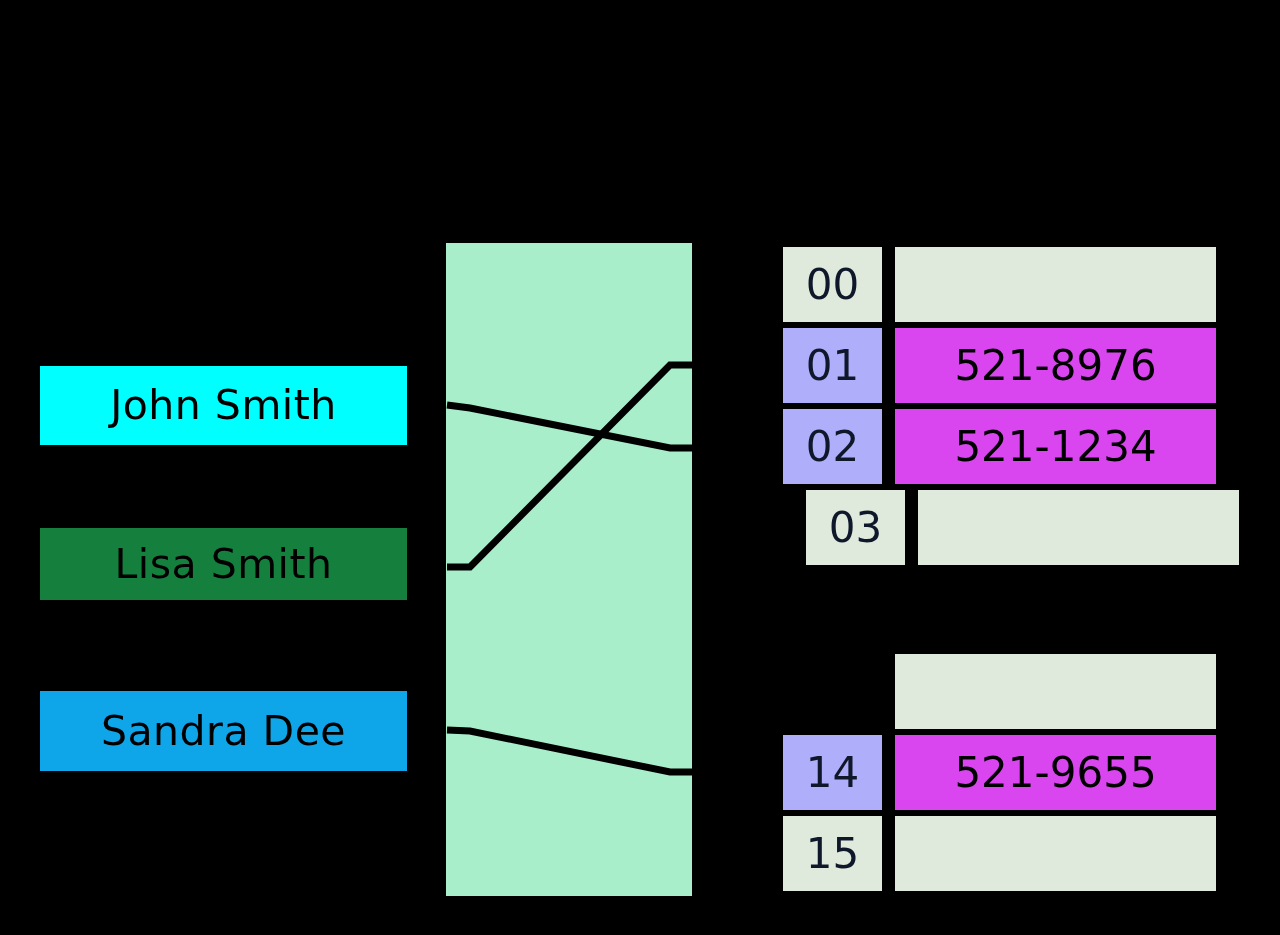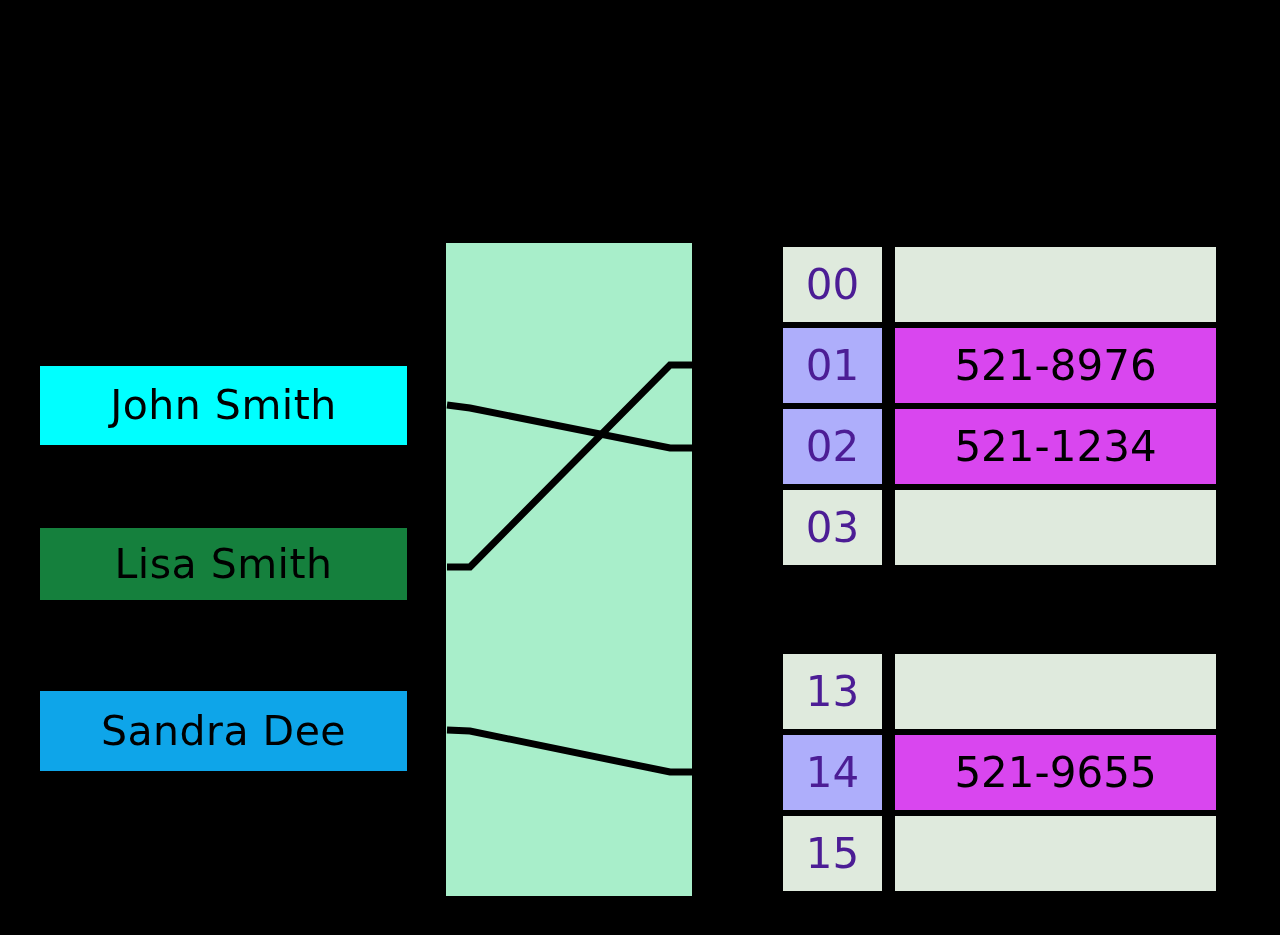--- a/index.html
+++ b/index.html
@@ -64,21 +64,21 @@
     position: absolute;
     left: 0;
     top: 0;
     width: 99px;
     height: 75px;
     display: flex;
     align-items: center;
     justify-content: center;
     font-size: 42px;
     line-height: 1;
-    color: #4c1d95;
+    color: #0f172a;
   }
   .bucket-value {
     position: absolute;
     left: 112px;
     top: 0;
     width: 321px;
     height: 75px;
     display: flex;
     align-items: center;
     justify-content: center;
@@ -118,28 +118,27 @@
           <div class="bucket-value val-empty"></div>
         </div>
         <div class="bucket-row" style="top: 81px; width: 359px; height: 75px;">
           <div class="bucket-index idx-filled">01</div>
           <div class="bucket-value val-filled">521-8976</div>
         </div>
         <div class="bucket-row" style="top: 162px; width: 433px; height: 75px;">
           <div class="bucket-index idx-filled">02</div>
           <div class="bucket-value val-filled">521-1234</div>
         </div>
-        <div class="bucket-row" style="top: 243px; width: 433px; height: 75px;">
+        <div class="bucket-row" style="top: 243px; width: 433px; height: 75px; margin-left: 23px;">
           <div class="bucket-index idx-empty">03</div>
           <div class="bucket-value val-empty"></div>
         </div>
       </div>
       <div class="bucket-group" style="left: 783px; top: 654px; width: 433px; height: 243px;">
         <div class="bucket-row" style="top: 0px; width: 433px; height: 75px;">
-          <div class="bucket-index idx-empty">13</div>
           <div class="bucket-value val-empty"></div>
         </div>
         <div class="bucket-row" style="top: 81px; width: 508px; height: 75px; padding-left: 27px;">
           <div class="bucket-index idx-filled">14</div>
           <div class="bucket-value val-filled">521-9655</div>
         </div>
         <div class="bucket-row" style="top: 162px; width: 433px; height: 75px;">
           <div class="bucket-index idx-empty">15</div>
           <div class="bucket-value val-empty"></div>
         </div>

